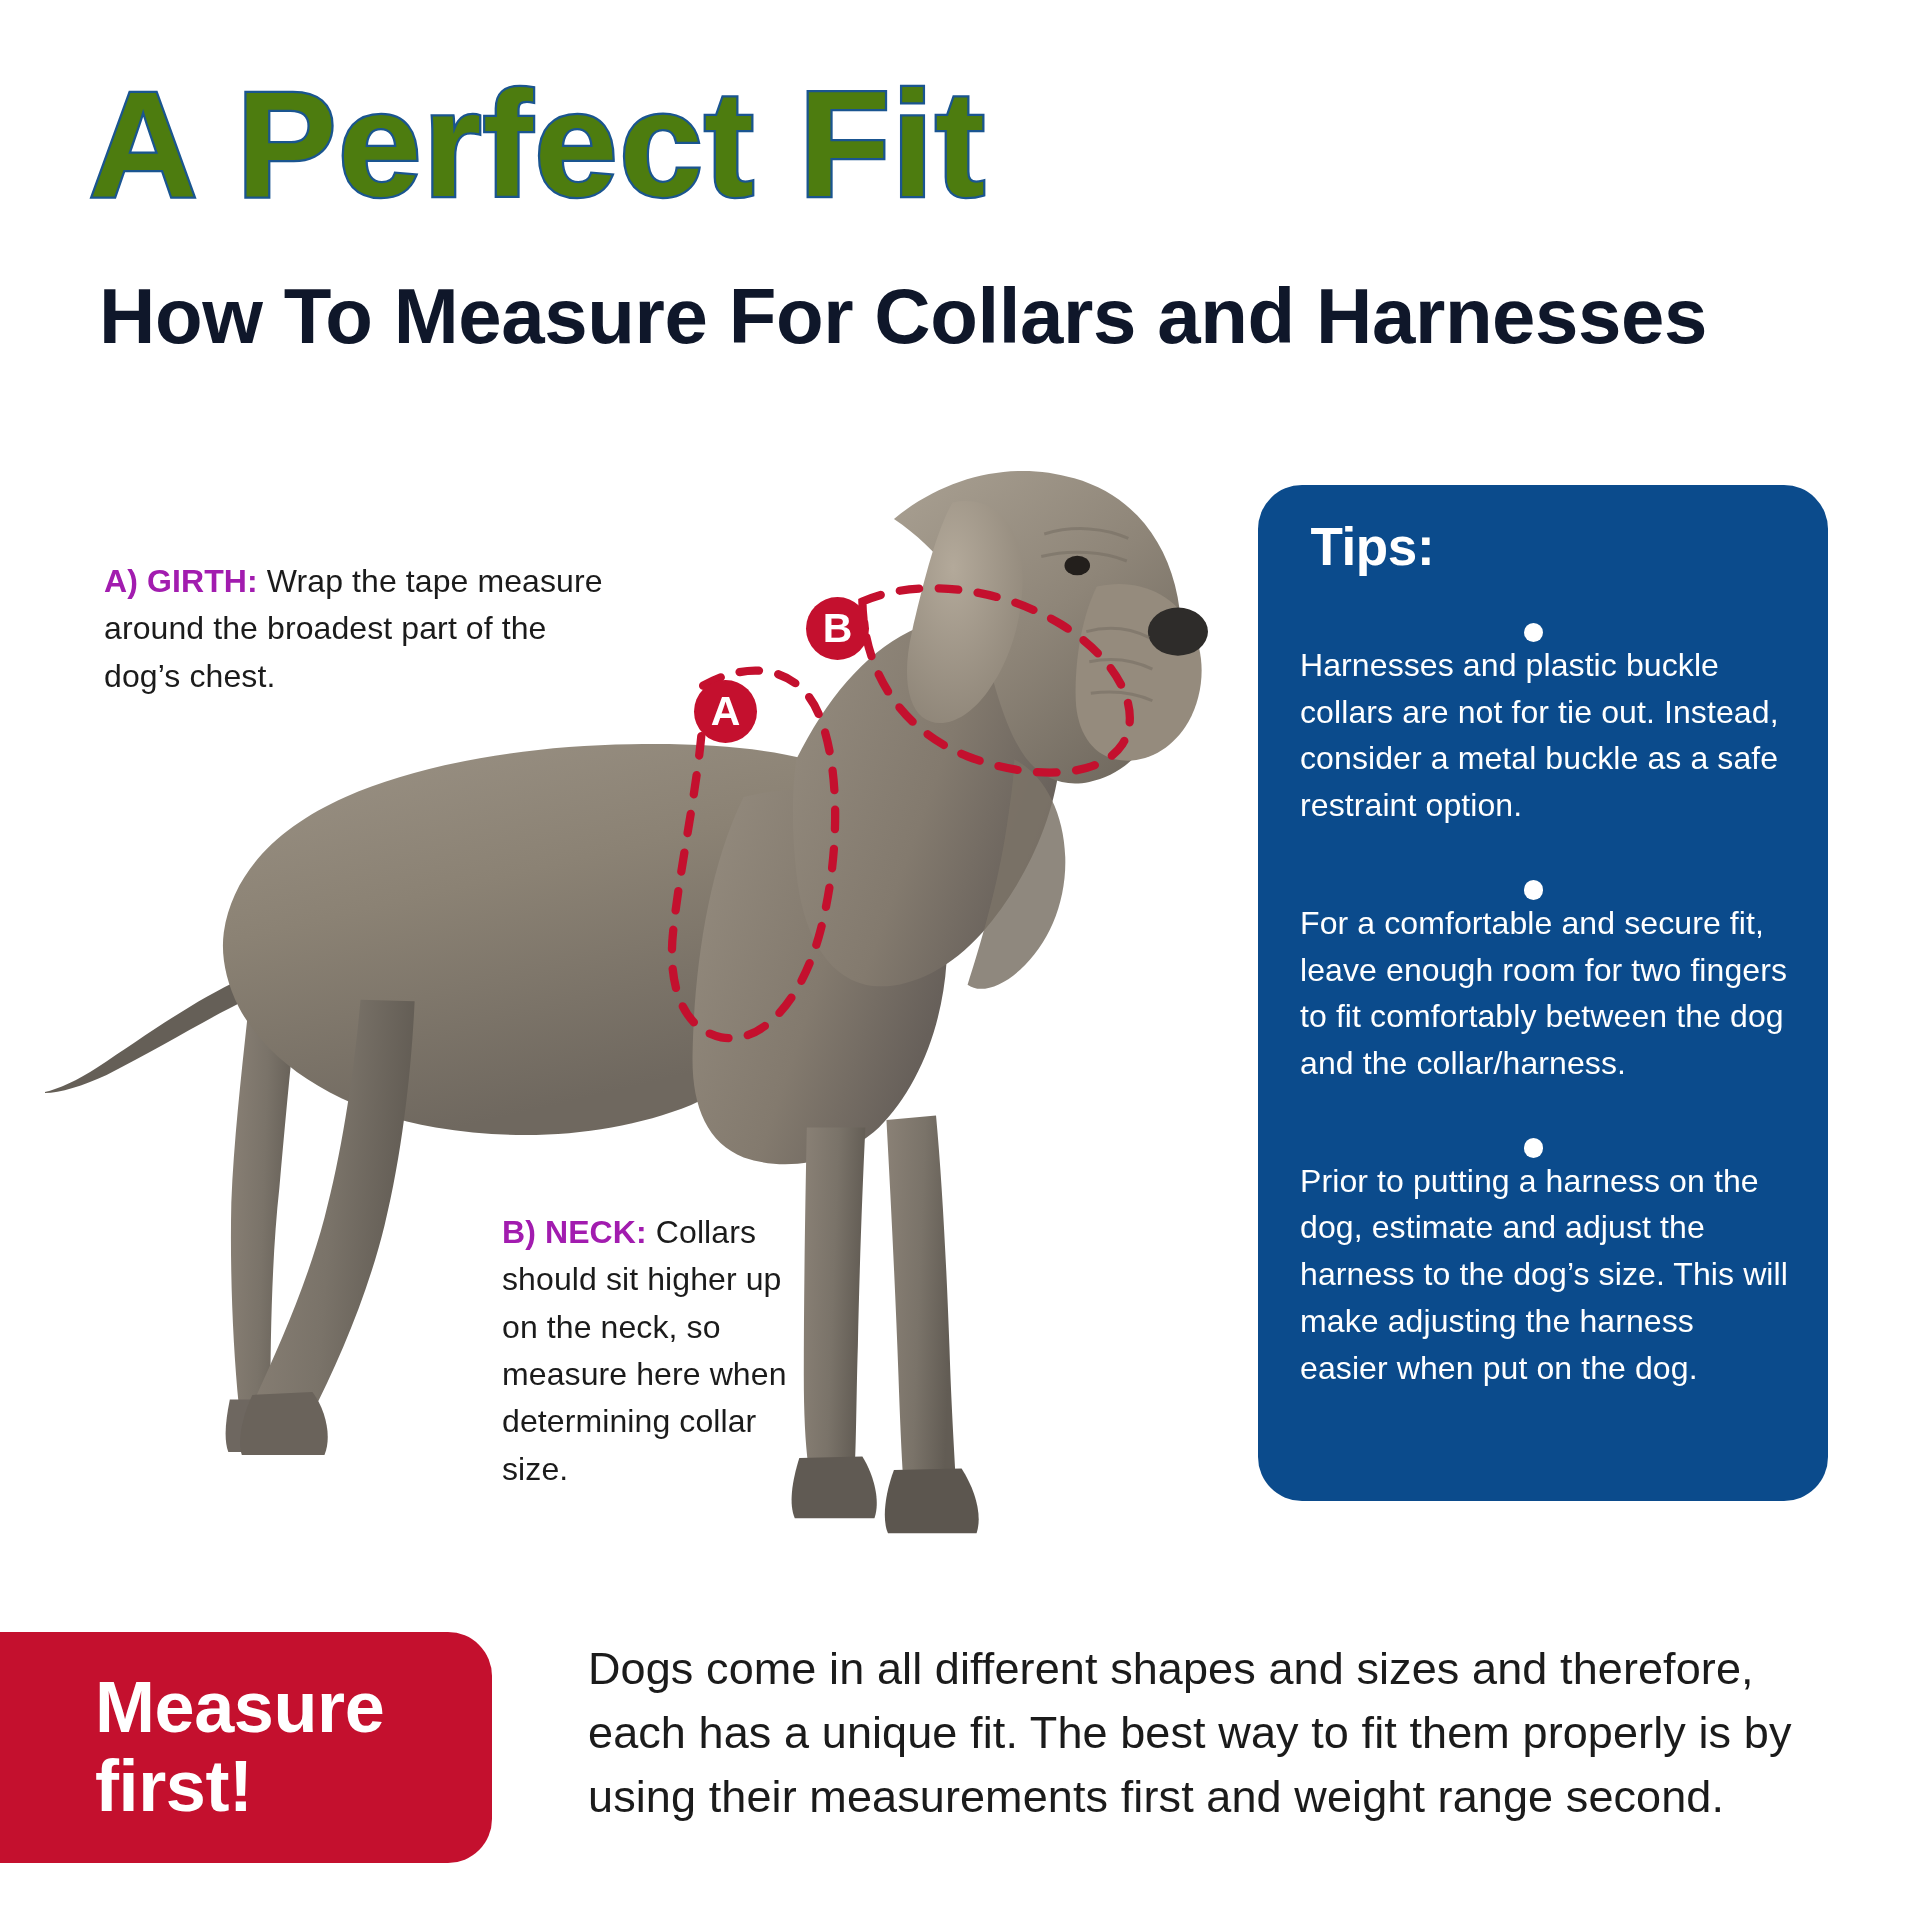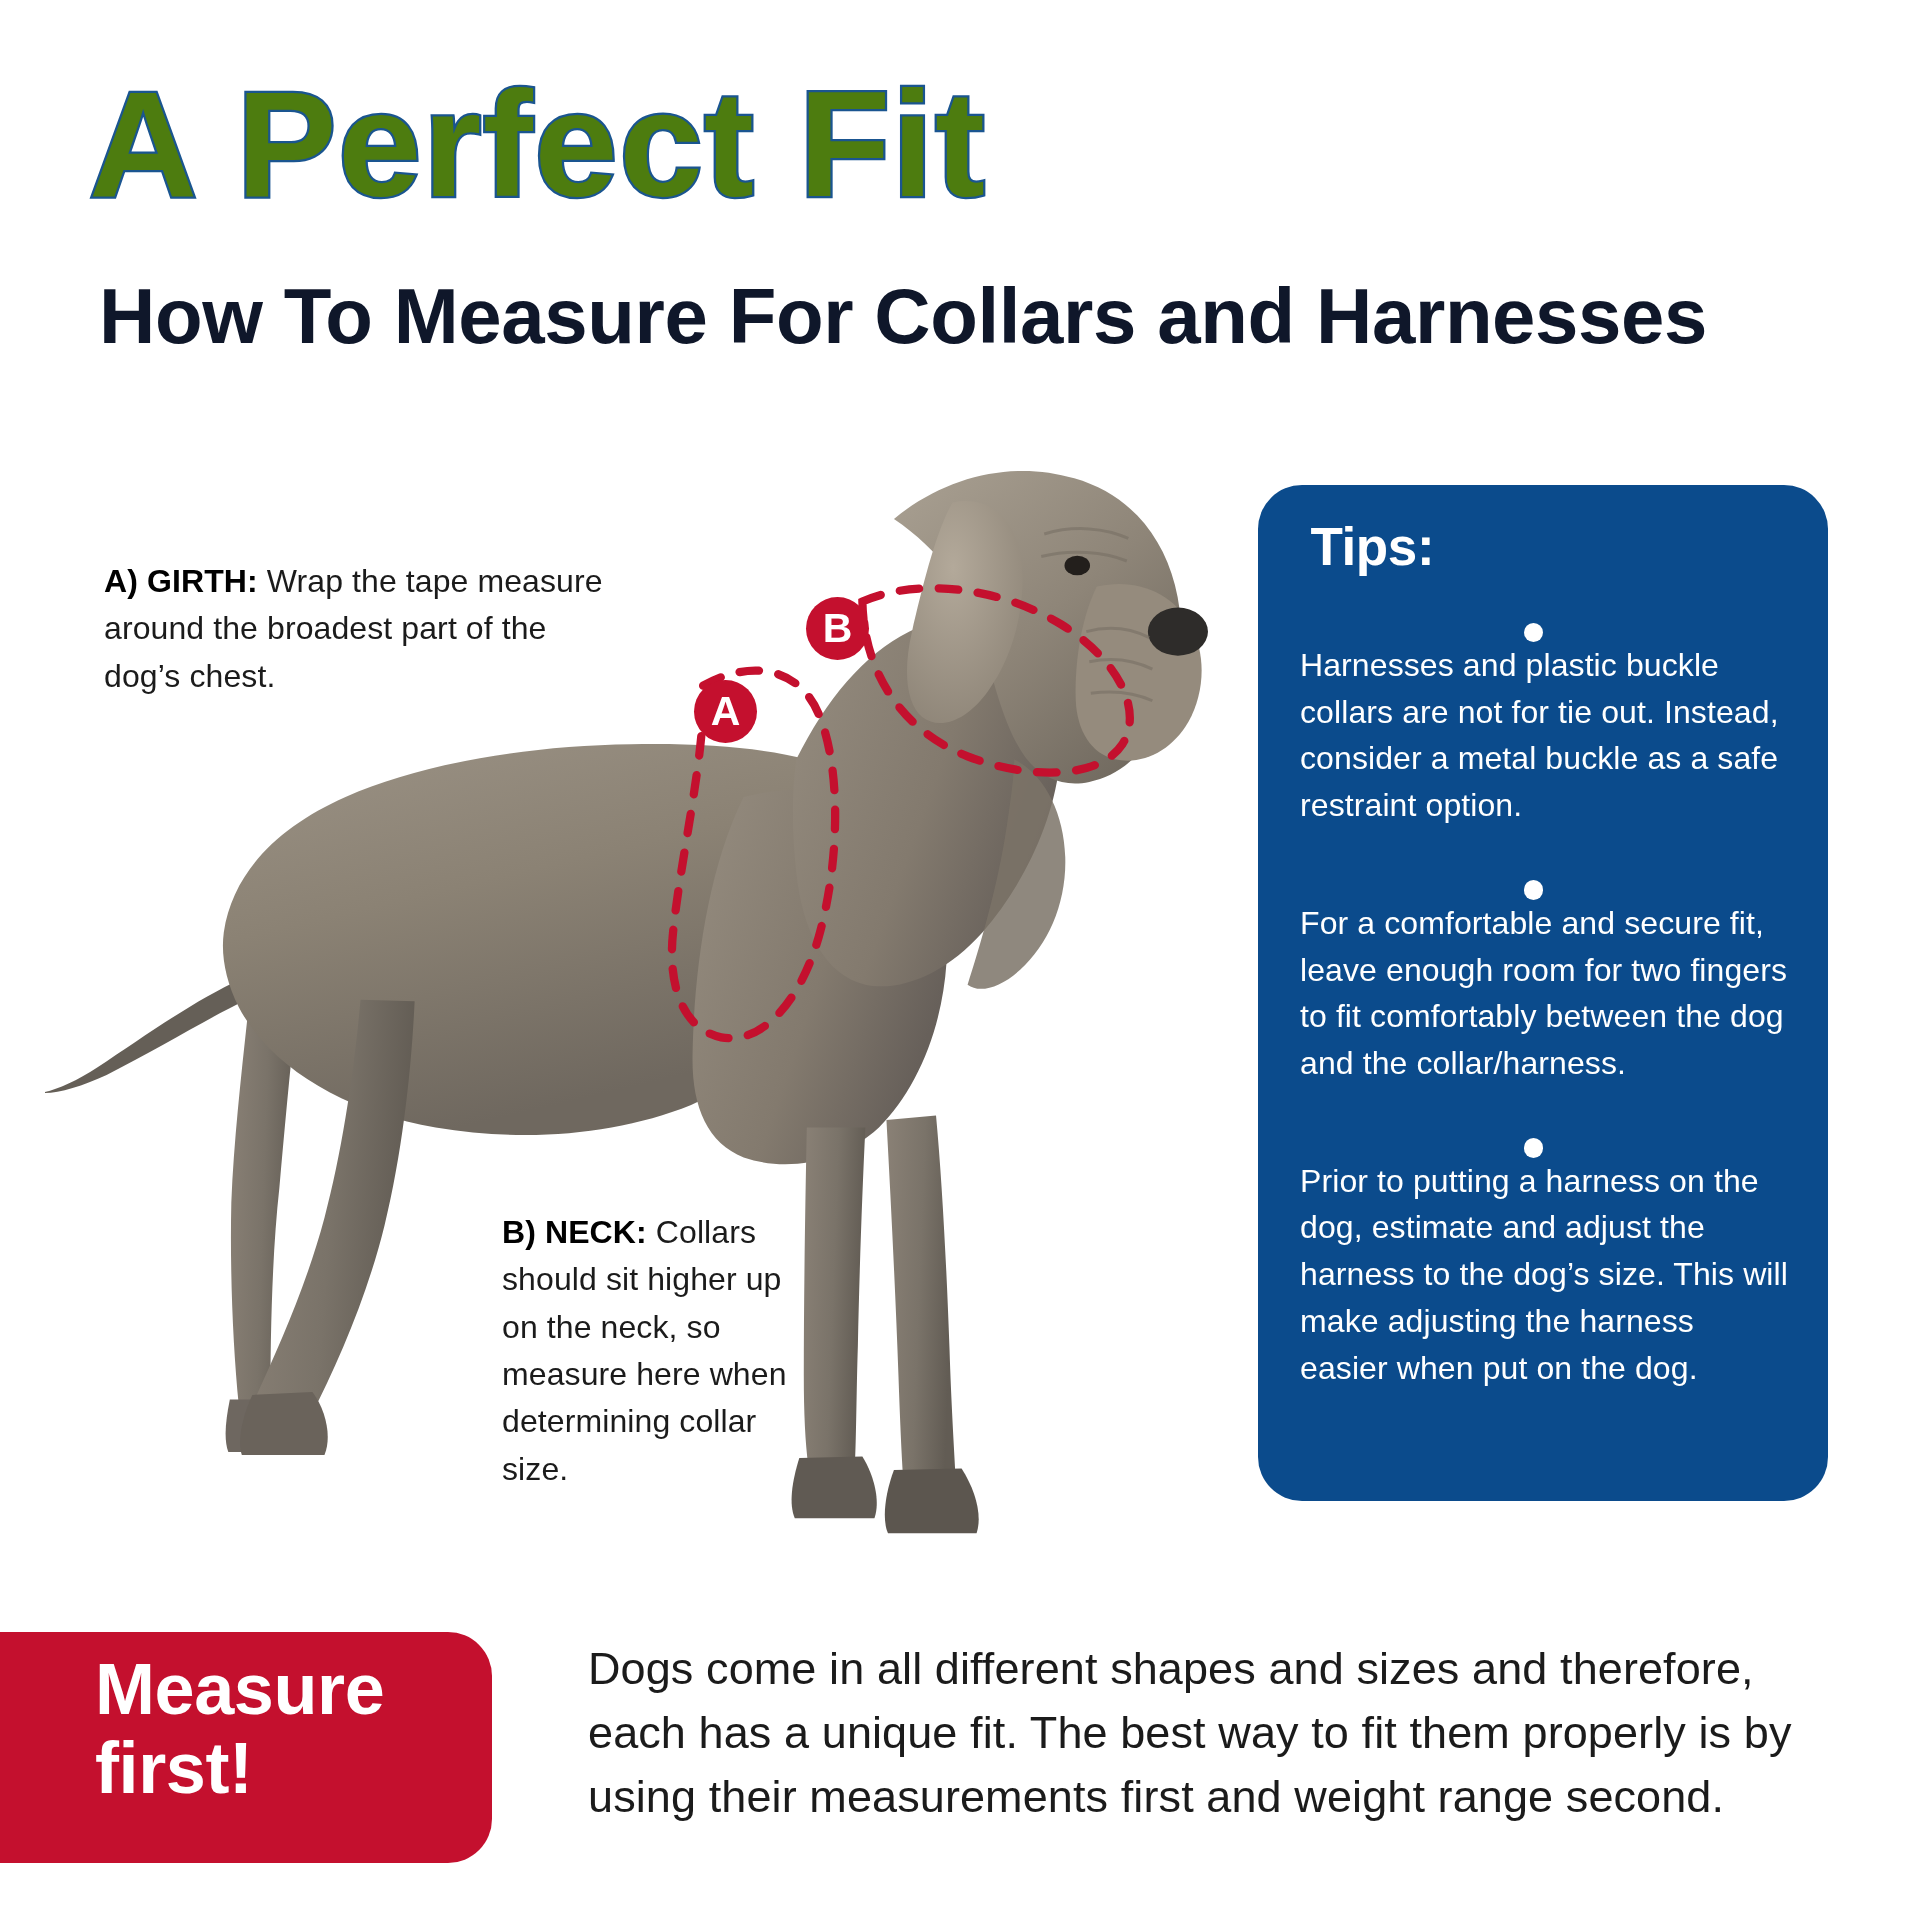--- a/index.html
+++ b/index.html
@@ -45,21 +45,21 @@
 
   
   .callout {
     position: absolute;
     color: #1b1b1b;
     font-size: 32px;
     line-height: 1.48;
     letter-spacing: 0.1px;
   }
   .callout .lead {
-    color: #000000;
+    color: #a21caf;
     font-weight: 700;
   }
   #callout-girth {
     left: 104px;
     top: 558px;
     width: 526px;
   }
   #callout-neck {
     left: 502px;
     top: 1209px;
@@ -139,21 +139,21 @@
   #measure-banner {
     position: absolute;
     left: 0;
     top: 1632px;
     width: 492px;
     height: 231px;
     background: #C4102E;
     border-top-right-radius: 44px;
     border-bottom-right-radius: 44px;
     box-sizing: border-box;
-    padding: 18px 0 0 95px;
+    padding: 36px 0 0 95px;
   }
   #measure-banner .line {
     color: #ffffff;
     font-size: 72px;
     font-weight: 700;
     line-height: 1.1;
     letter-spacing: -0.4px;
   }
 
   #footer-paragraph {

